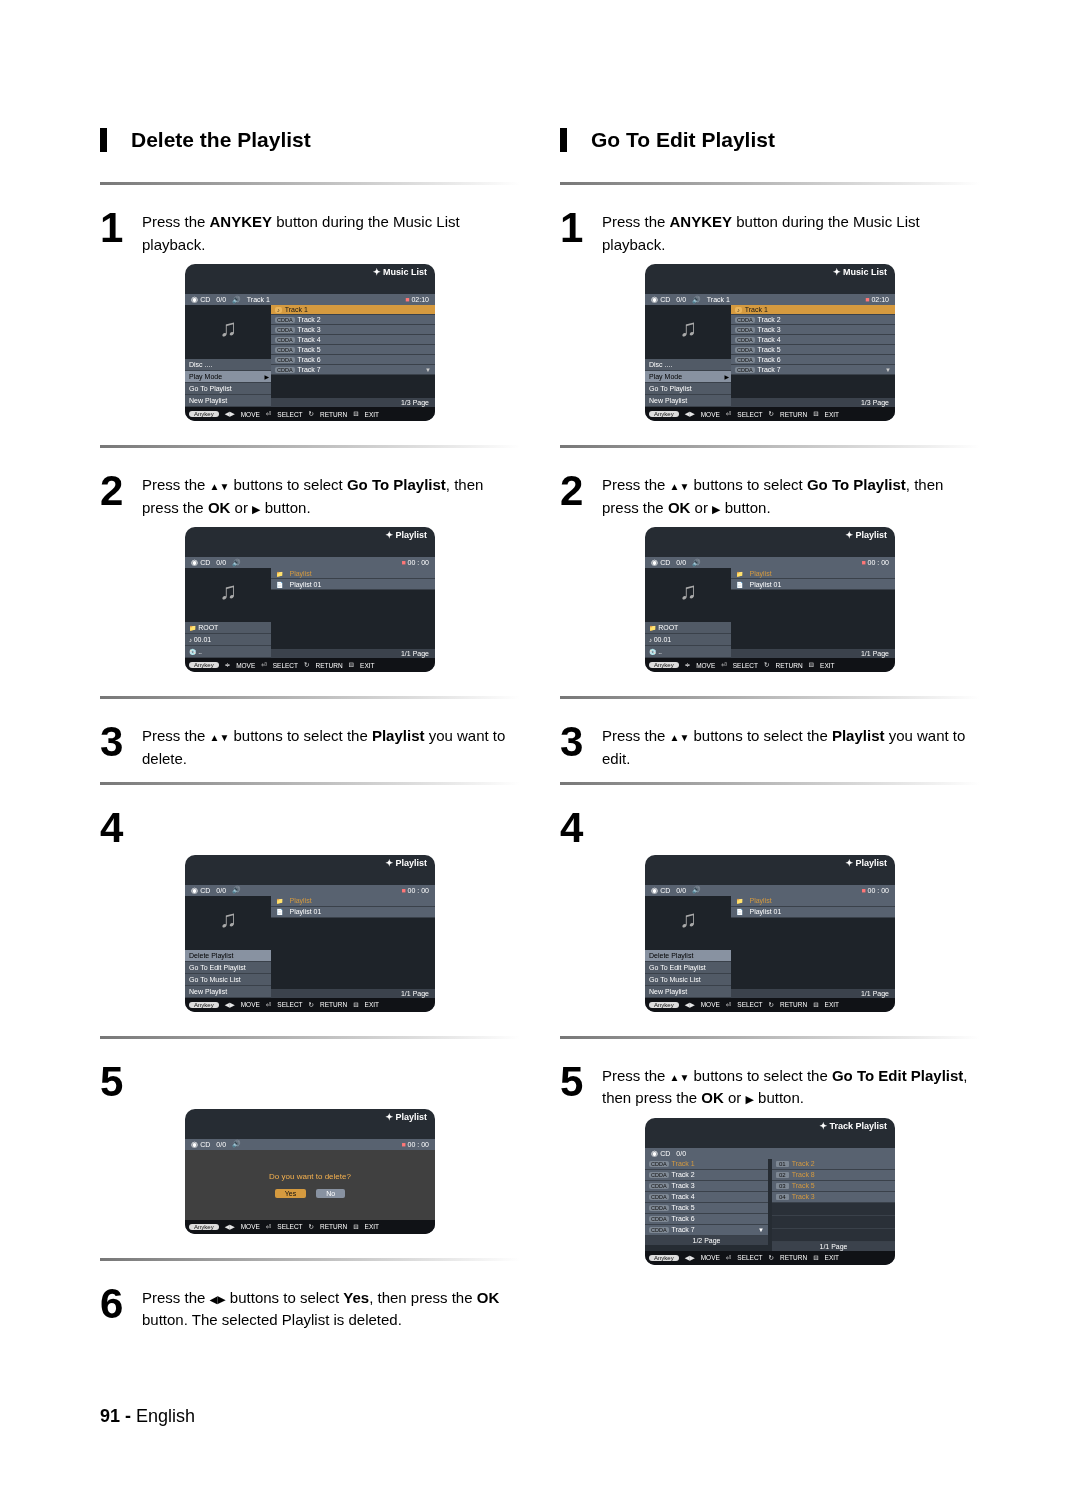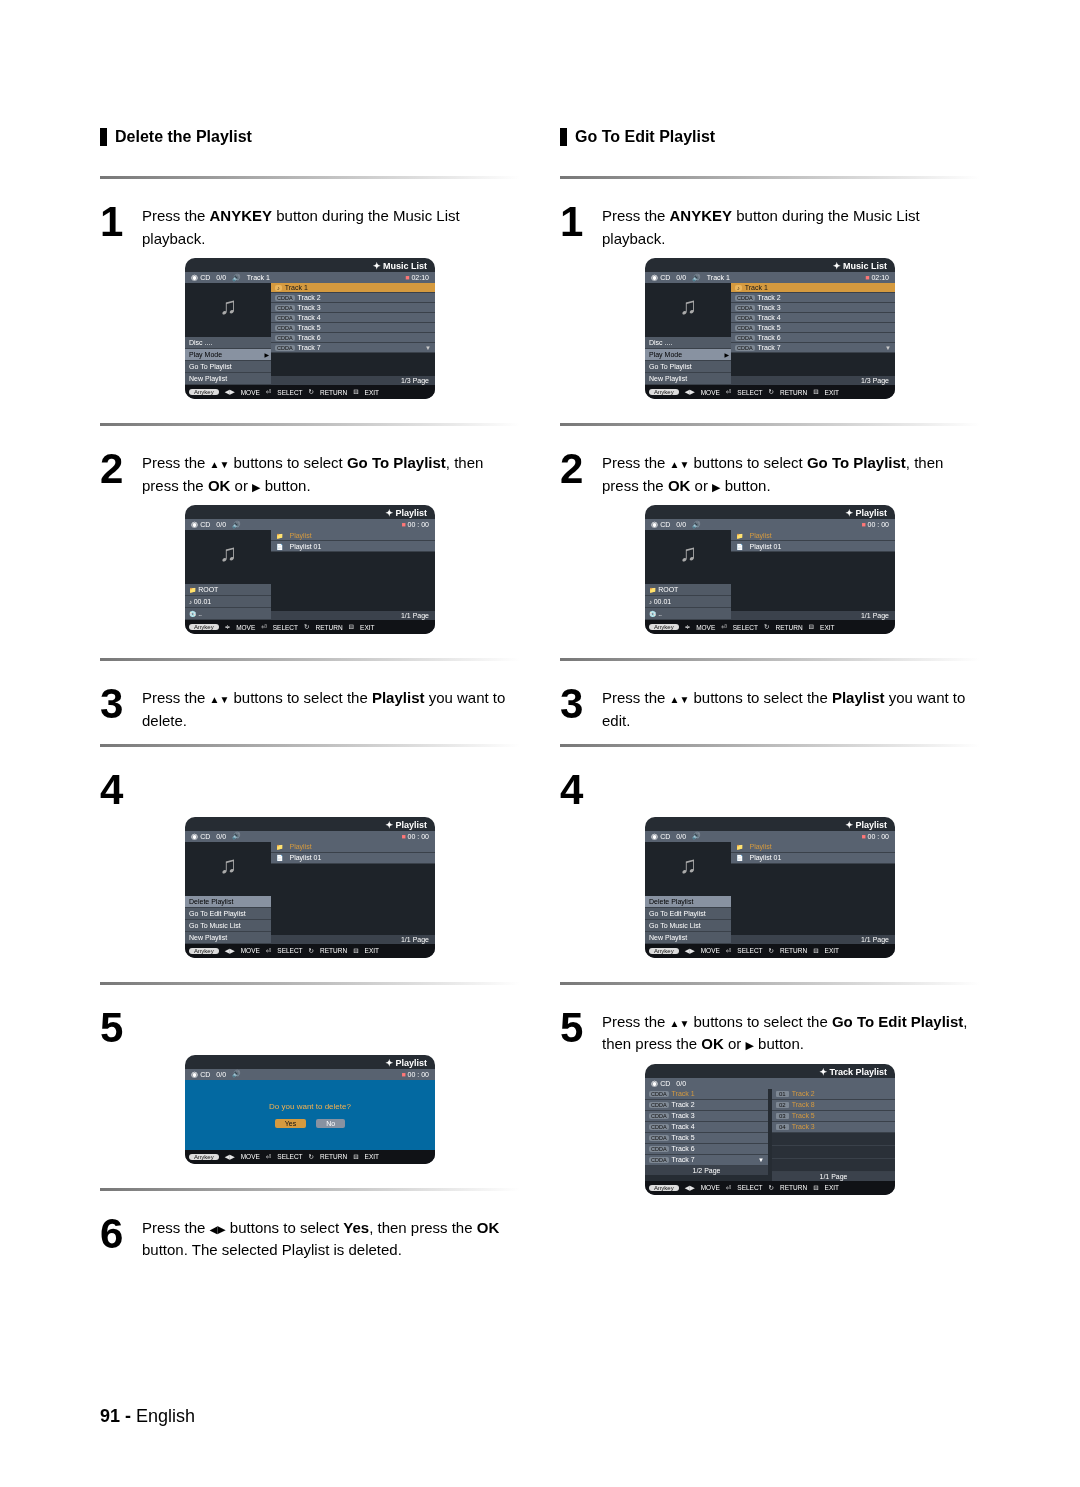--- a/index.html
+++ b/index.html
@@ -14,24 +14,24 @@
   }
   .page {
     display: flex;
     gap: 40px;
   }
   .col {
     width: 50%;
     position: relative;
   }
   .section-heading {
-    font-size: 16px;
+    font-size: 21px;
     font-weight: bold;
     border-left: 7px solid #000;
-    padding-left: 8px;
+    padding-left: 24px;
     margin-bottom: 30px;
     margin-top: 8px;
   }
   .hr-fade {
     height: 3px;
     background: linear-gradient(to right, #777, #fff);
     margin: 12px 0 24px 0;
   }
   .step {
     display: flex;
@@ -61,21 +61,21 @@
     width: 250px;
     border-radius: 10px;
     background: #262c33;
     color: #fff;
     font-size: 8px;
     margin: 6px auto 24px auto;
     overflow: hidden;
   }
   .mock-title {
     text-align: right;
-    padding: 3px 8px 1px 8px;
+    padding: 3px 8px 17px 8px;
     font-weight: bold;
     font-size: 9px;
   }
   .mock-title::before { content: "✦ "; }
   .mock-bar {
     display: flex;
     align-items: center;
     background: #586270;
     font-size: 7px;
     padding: 1px 6px;
@@ -406,21 +406,21 @@
     </div>
 
     <div class="mock">
       <div class="mock-title">Playlist</div>
       <div class="mock-bar">
         <span class="disc">CD</span>
         <span>0/0</span>
         <span class="spk"></span>
         <span class="stop">00 : 00</span>
       </div>
-      <div style="height:70px; display:flex; align-items:center; justify-content:center; background:#0369a1;">
+      <div style="height:70px; display:flex; align-items:center; justify-content:center; background:#404040;">
         <div class="dialog">
           <div class="q">Do you want to delete?</div>
           <div class="btns">
             <div class="btn sel">Yes</div>
             <div class="btn">No</div>
           </div>
         </div>
       </div>
       <div class="mock-footer">
         <span class="pill">Anykey</span>

